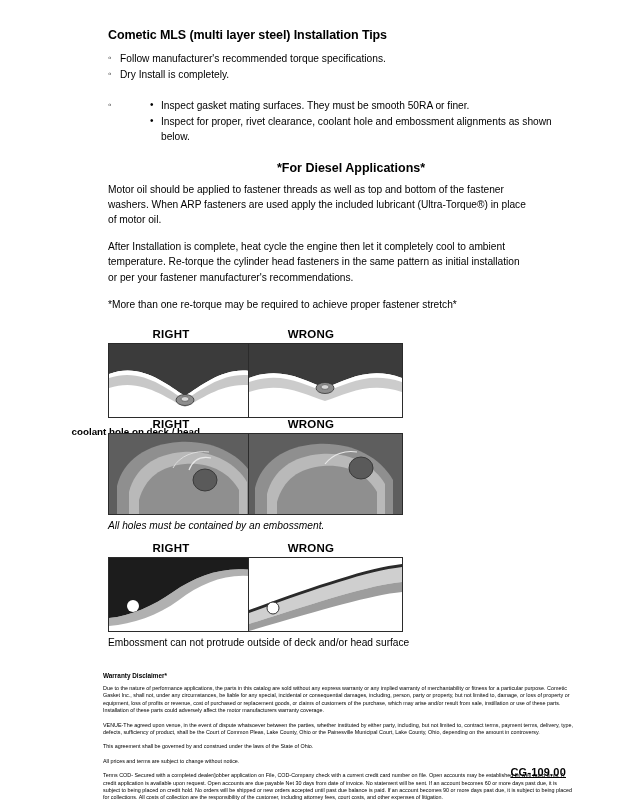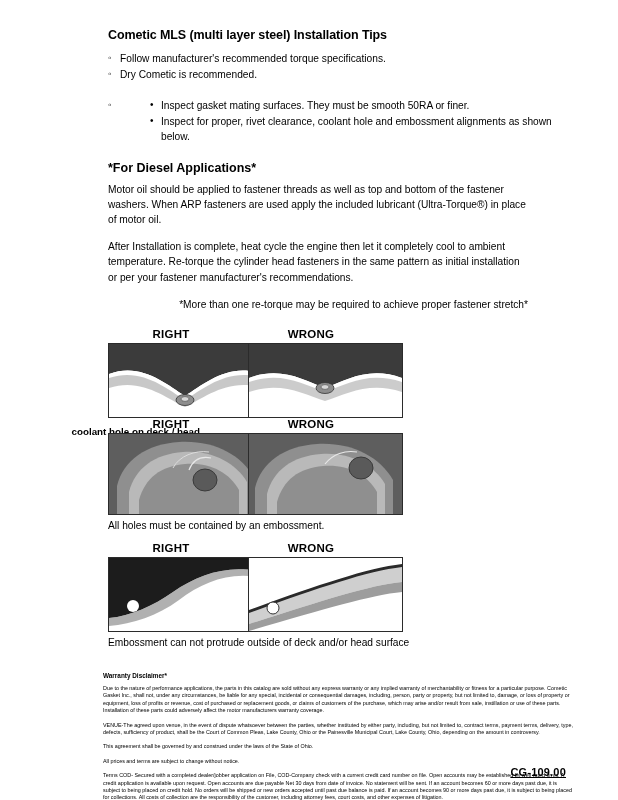--- a/index.html
+++ b/index.html
@@ -60,30 +60,30 @@
     content: "\2022";
     position: absolute;
     left: 0;
     top: -1px;
     font-size: 10px;
   }
   h2.subtitle {
     font-size: 12.5px;
     font-weight: bold;
     margin: 16px 0 7px 68px;
+    text-align: center;
   }
   p.body {
     font-size: 10.2px;
     line-height: 15.2px;
     margin: 0 0 12px 68px;
     max-width: 420px;
   }
   p.body.last {
     margin-bottom: 16px;
-    text-align: right;
   }
 
   
   .figures {
     margin-top: 16px;
     position: relative;
     margin-left: 68px;
   }
   .fig-row {
     display: flex;
@@ -113,20 +113,21 @@
   .fig-box svg {
     display: block;
   }
   .caption {
     font-size: 10.2px;
     margin: 4px 0 14px 0;
     line-height: 13.5px;
   }
   .caption.two {
     margin-bottom: 10px;
+    font-style: italic;
   }
 
   
   .callouts {
     position: absolute;
     left: -68px;
     top: 98px;
     width: 160px;
     text-align: right;
   }
@@ -177,21 +178,21 @@
 </style>
 </head>
 <body>
 
 <div class="page">
 
   <h1 class="title">Cometic MLS (multi layer steel) Installation Tips</h1>
 
   <ul class="bullets">
     <li>Follow manufacturer's recommended torque specifications.</li>
-    <li>Dry Cometic is recommended.</li>
+    <li>Dry Install is completely.</li>
     <li>
       <ul class="sub">
         <li>Inspect gasket mating surfaces.  They must be smooth 50RA or finer.</li>
         <li>Inspect for proper, rivet clearance, coolant hole and embossment alignments as shown below.</li>
       </ul>
     </li>
   </ul>
 
   <h2 class="subtitle">*For Diesel Applications*</h2>
   <p class="body">Motor oil should be applied to fastener threads as well as top and bottom of the fastener washers. When ARP fasteners are used apply the included lubricant (Ultra-Torque®) in place of motor oil.</p>

